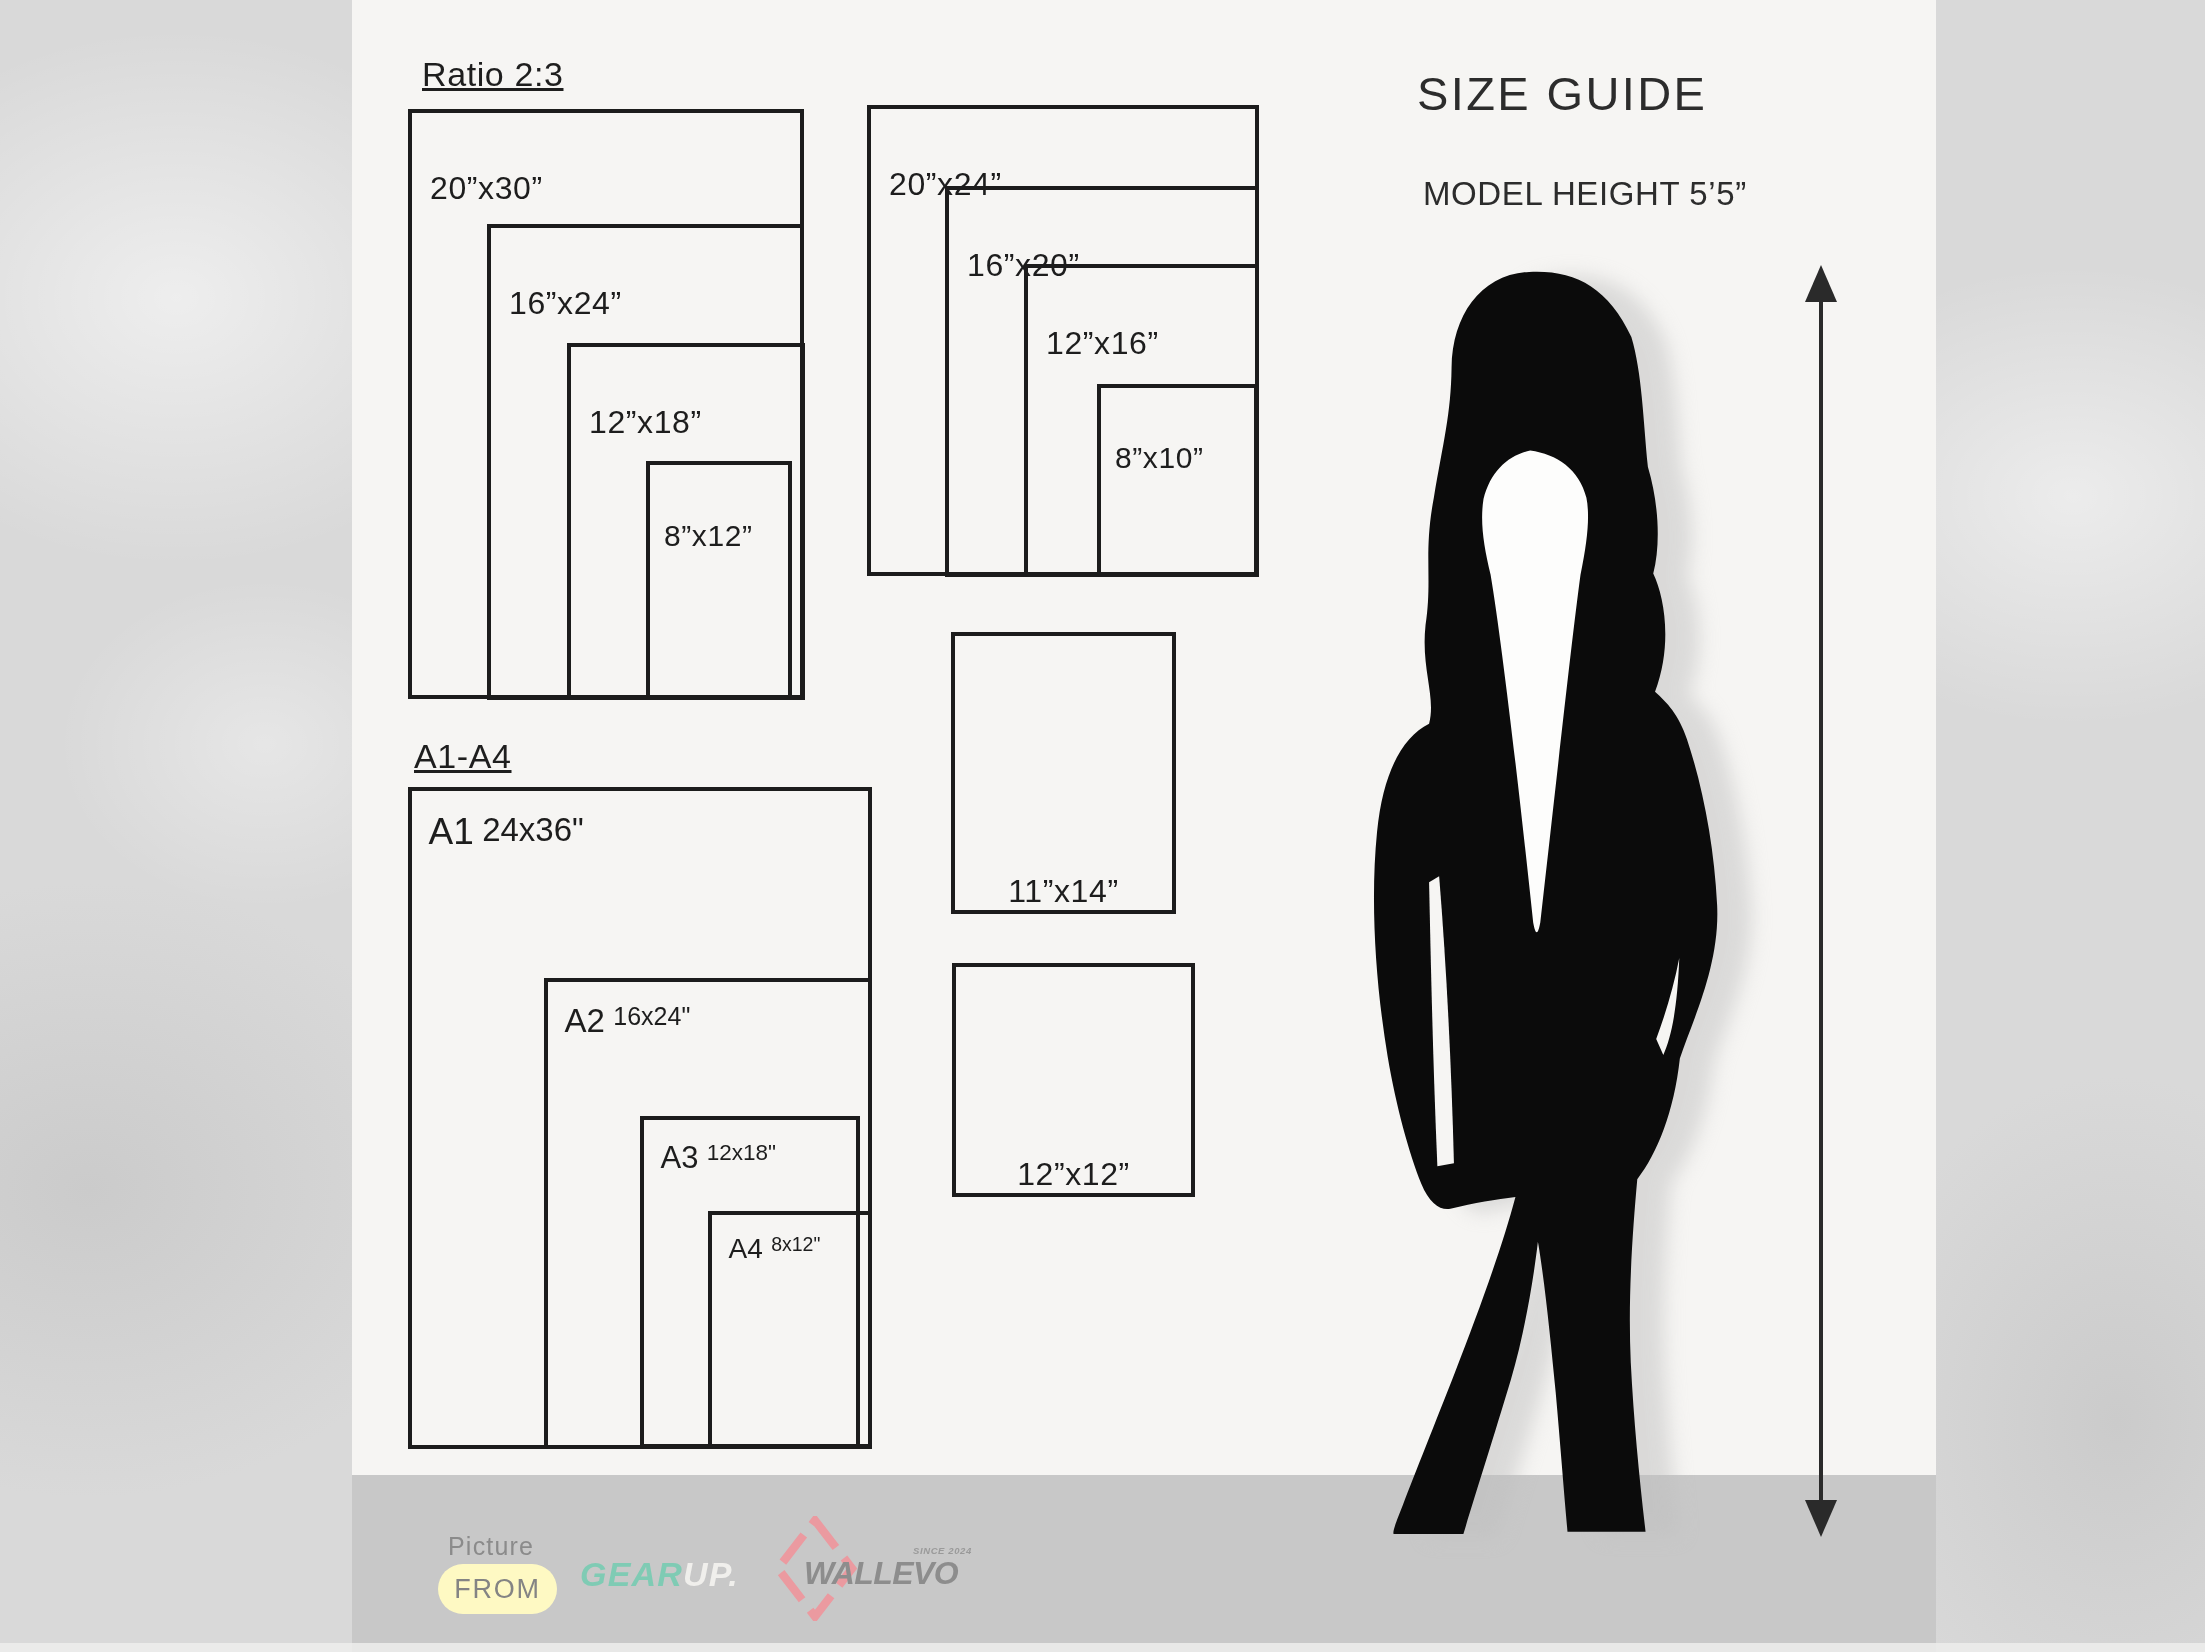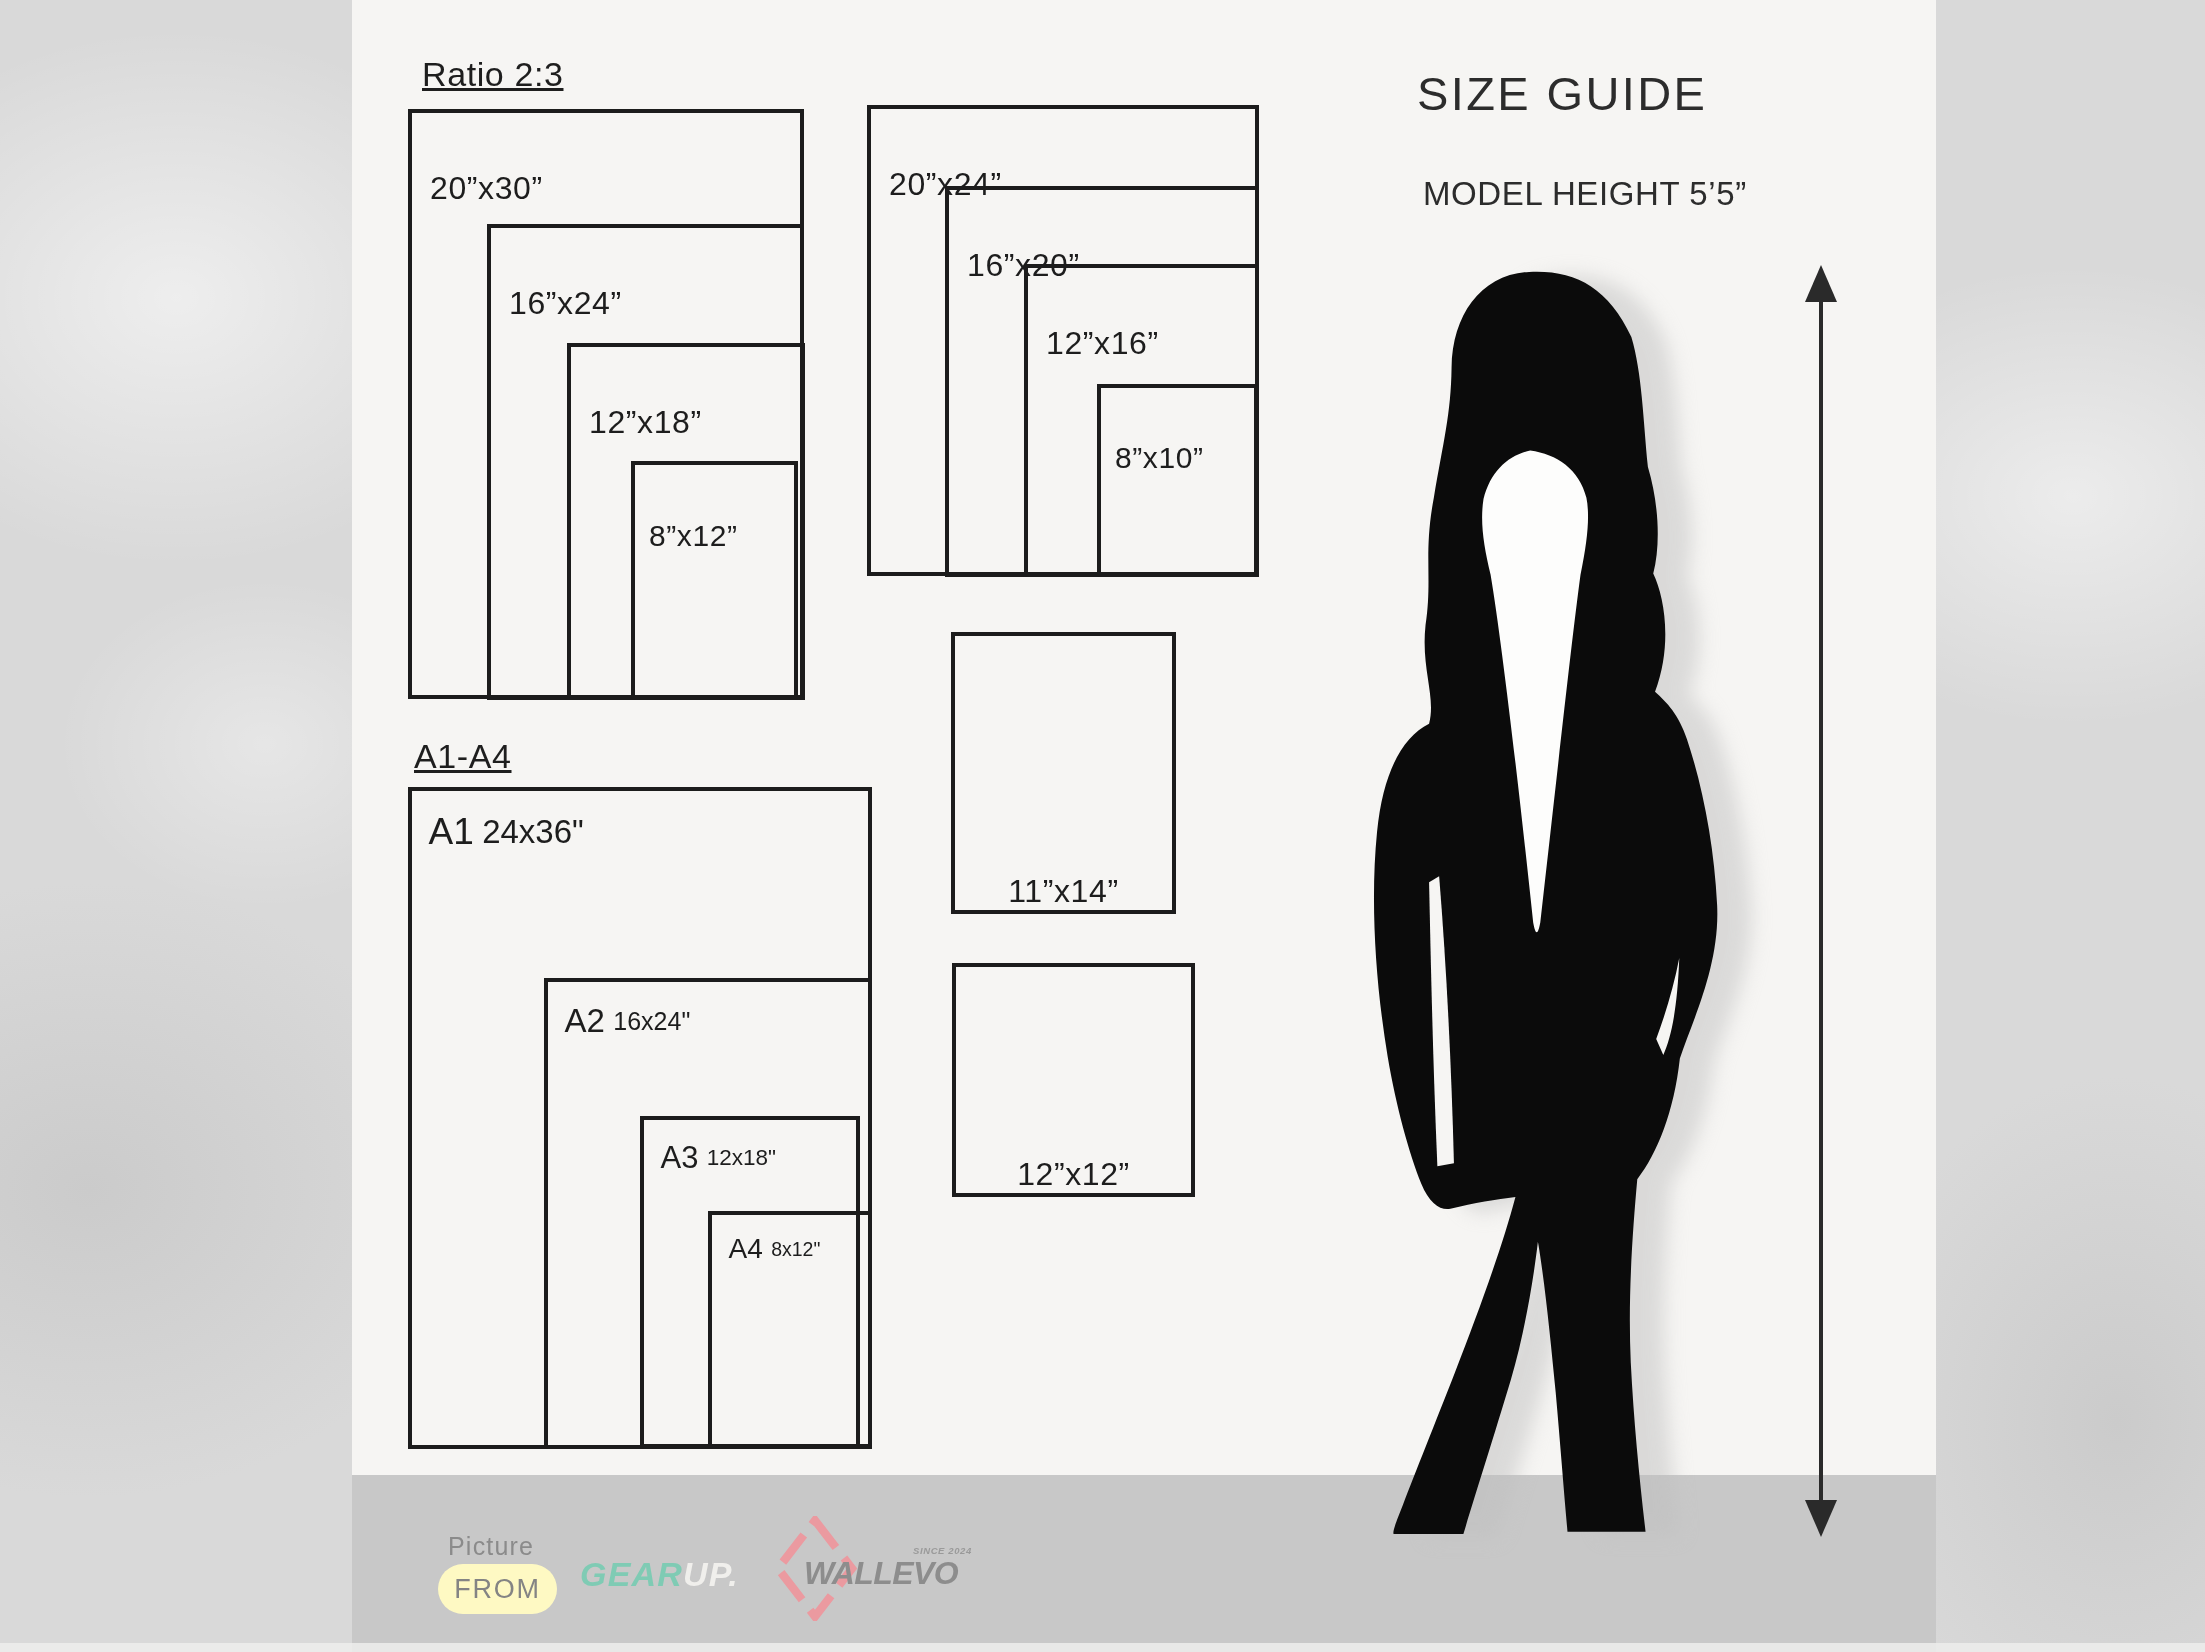--- a/index.html
+++ b/index.html
@@ -38,21 +38,21 @@
   .szlabel{
     position:absolute;left:18px;top:21px;font-size:32px;color:#1d1d1d;
     letter-spacing:0.6px;white-space:nowrap;margin-top:36px;
   }
   .center-box{
     position:absolute;border:4.1px solid #1c1c1c;box-sizing:border-box;
     display:flex;align-items:flex-end;justify-content:center;
   }
   .center-box .szlabel{position:static;font-size:32px;}
   .a-label{
-    position:absolute;left:16.6px;top:20px;display:flex;align-items:center;
+    position:absolute;left:16.6px;top:20px;display:flex;align-items:flex-start;
     gap:8.3px;color:#1d1d1d;white-space:nowrap;
   }
   .a-name-1{font-size:37px;} .a-size-1{font-size:33px;}
   .a-name-2{font-size:33px;} .a-size-2{font-size:25px;}
   .a-name-3{font-size:31px;} .a-size-3{font-size:22.5px;}
   .a-name-4{font-size:28px;} .a-size-4{font-size:19.5px;}
   .size-guide-title{
     position:absolute;left:1417px;top:66px;font-size:47px;color:#2c2c2c;
     letter-spacing:2.4px;
   }
@@ -97,21 +97,21 @@
 
   <div class="szbox" style="left:408px;top:109px;width:396px;height:590px;">
     <span class="szlabel">20”x30”</span>
   </div>
   <div class="szbox" style="left:487px;top:224px;width:317px;height:476px;">
     <span class="szlabel">16”x24”</span>
   </div>
   <div class="szbox" style="left:567px;top:343px;width:238px;height:357px;">
     <span class="szlabel">12”x18”</span>
   </div>
-  <div class="szbox" style="left:631px;top:461px;width:167px;height:238px;padding-left:8px;">
+  <div class="szbox" style="left:646px;top:461px;width:146px;height:238px;padding-left:8px;">
     <span class="szlabel" style="font-size:30px;top:18px;left:14px;">8”x12”</span>
   </div>
 
   <div class="szbox" style="left:867px;top:105px;width:392px;height:471px;">
     <span class="szlabel">20”x24”</span>
   </div>
   <div class="szbox" style="left:945px;top:186px;width:314px;height:391px;">
     <span class="szlabel">16”x20”</span>
   </div>
   <div class="szbox" style="left:1024px;top:264px;width:235px;height:313px;">

